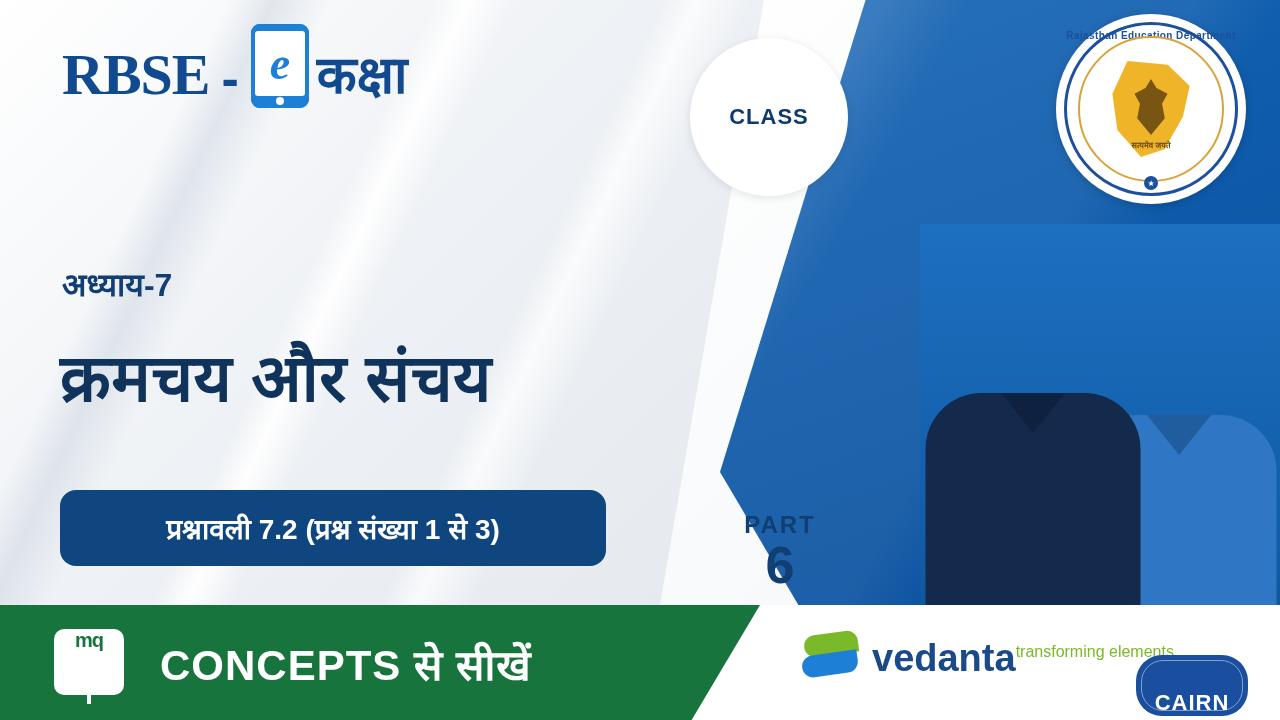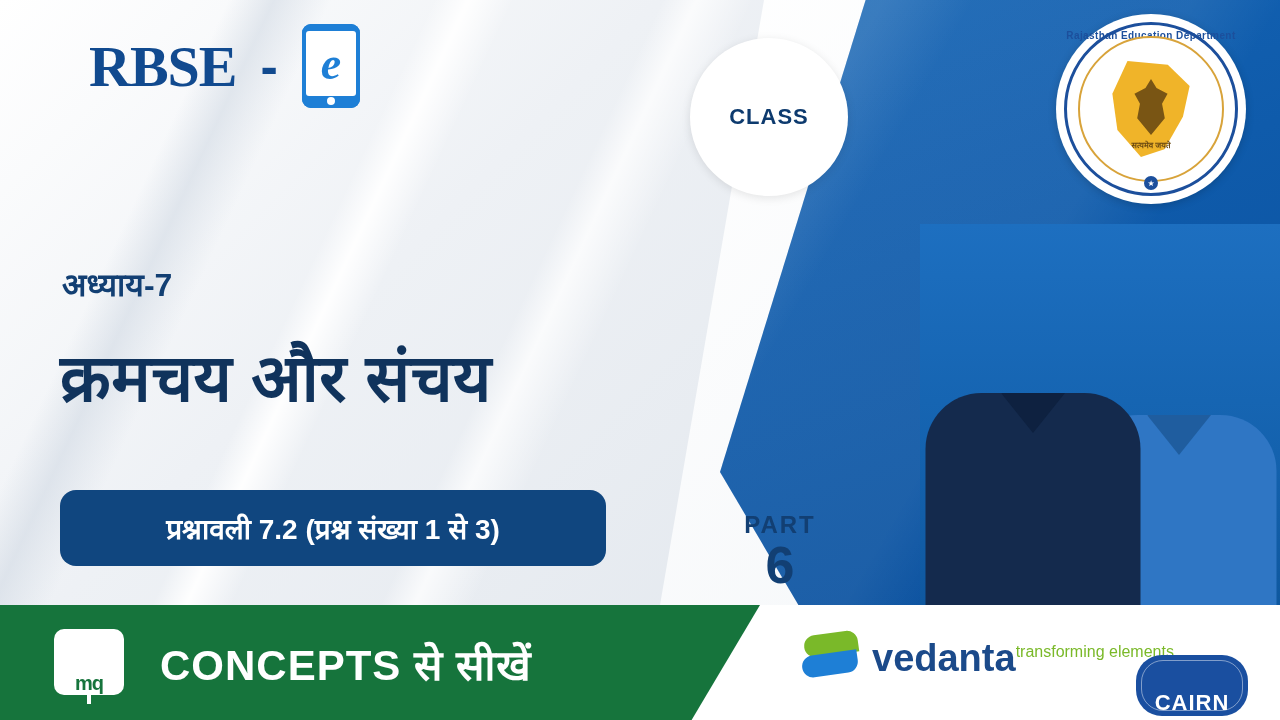--- a/index.html
+++ b/index.html
@@ -42,21 +42,21 @@
   }
   .white-wedge {
     position:absolute; top:0; left:660px; width:260px; height:605px;
     background: linear-gradient(135deg,#ffffff 0%, #f6f8fa 100%);
     clip-path: polygon(40% 0, 100% 0, 62% 100%, 0 100%);
   }
 
   
   .brand {
     position: absolute; left: 62px; top: 24px;
-    display: flex; align-items: center; gap: 20px; margin-left: 27px;
+    display: flex; align-items: flex-end; gap: 8px;
   }
   .brand-rbse {
     font-size: 58px; font-weight: 800; color: #114a8f; letter-spacing: -1px;
     font-family: "Liberation Serif", serif;
   }
   .brand-dash { font-size: 52px; font-weight: 800; color:#114a8f; margin: 0 4px; }
   .tablet-icon {
     width: 58px; height: 84px; border-radius: 9px;
     background: #1e7fd6;
     display:flex; align-items:center; justify-content:center;
@@ -211,21 +211,21 @@
     background:#ffffff;
   }
   .bottom-green {
     position:absolute; left:0; top:0; width: 760px; height:115px;
     background:#16743c;
     clip-path: polygon(0 0, 100% 0, 91% 100%, 0 100%);
   }
   .mq-badge {
     position:absolute; left:54px; top:24px;
     width:70px; height:66px; border-radius:10px; background:#ffffff;
-    display:flex; align-items:center; justify-content:flex-end;
+    display:flex; align-items:center; justify-content:flex-start;
     flex-direction: column;
   }
   .mq-badge .mq {
     font-size:20px; font-weight:800; color:#16743c; letter-spacing:-1px;
   }
   .mq-badge .stand {
     position:absolute; bottom:-9px; left:50%; transform:translateX(-50%);
     width:4px; height:10px; background:#ffffff;
   }
   .concepts {
@@ -275,20 +275,21 @@
 
   <div class="brand">
     <div class="brand-rbse">RBSE</div>
     <div class="brand-dash">-</div>
     <div class="tablet-icon">
       <div class="screen">
         <span class="e">e</span>
       </div>
       <div class="home"></div>
     </div>
+    <div class="brand-kaksha">कक्षा</div>
   </div>
 
 
   <div class="class-badge">
     <div class="word">CLASS</div>
   </div>
 
   <div class="seal">
     <div class="ring"></div>
     <div class="seal-text-top">Rajasthan Education Department</div>

